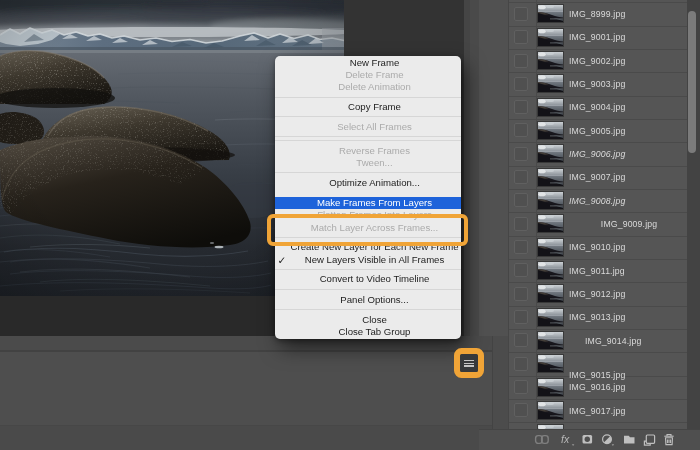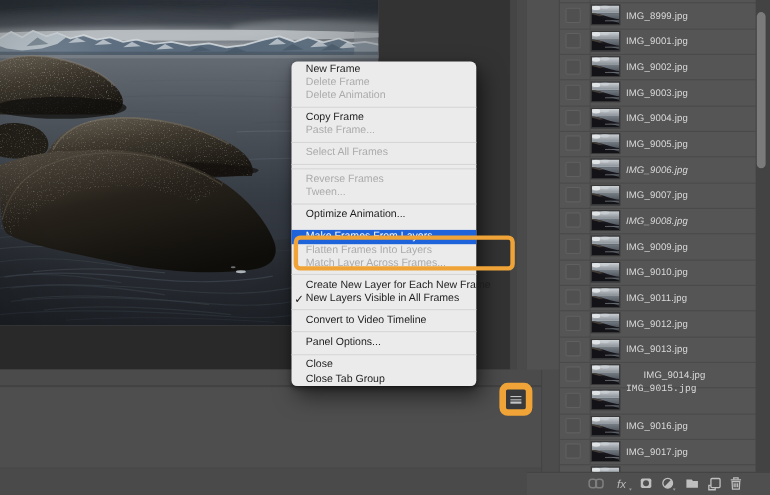--- a/index.html
+++ b/index.html
@@ -23,23 +23,23 @@
   .cbx{position:absolute;left:513.5px;width:12px;height:12px;border:1px solid #606060;
        border-radius:2px;background:#505050;}
   .thumb{position:absolute;left:538px;width:25px;height:17px;}
   .lname{position:absolute;left:569px;width:120px;font-size:8.7px;color:#dadada;
          line-height:10.5px;white-space:nowrap;letter-spacing:0.15px;}
   #sTrack{left:687px;top:0;width:13px;height:429px;background:#434343;}
   #sThumb{left:688px;top:11px;width:8px;height:142px;background:#7b7b7b;border-radius:4px;}
   #lbar{left:479px;top:429px;width:221px;height:21px;background:#4f4f4f;
         border-top:1px solid #444444;z-index:2;}
   #ICONS{z-index:3;}
-  #menu{position:absolute;left:265px;top:55.5px;width:168px;background:#ebebeb;border-radius:5px;
+  #menu{position:absolute;left:275px;top:55.5px;width:186px;background:#ebebeb;border-radius:5px;
         box-shadow:5px 9px 20px rgba(0,0,0,0.55),0 2px 5px rgba(0,0,0,0.35);
-        padding:1px 0 0 0;z-index:5;}
+        padding:1px 0 0 0;z-index:5;text-align:center;}
   .mi{height:12.35px;line-height:12.45px;padding-left:13px;font-size:9.6px;
       color:#1d1d1d;white-space:nowrap;position:relative;}
   .dis{color:#ababab;}
   .blue{background:#1e63da;color:#ffffff;}
   .sep{height:1px;background:#d6d6d6;margin:3.2px 0;}
   .sep.s2{margin:3.45px 0 3.45px 0;}
   .sep.hid{background:transparent;}
   .sep.s3{margin:3.65px 0 3.65px 0;}
   .arr{position:absolute;right:7px;top:3.2px;width:0;height:0;
        border-left:4.5px solid #b2b2b2;border-top:3px solid transparent;
@@ -220,21 +220,21 @@
       <rect width="25" height="7" fill="url(#tsky)"></rect>
       <ellipse cx="4" cy="2.2" rx="3.8" ry="2" fill="#e9ebec" opacity="0.85"></ellipse>
       <ellipse cx="12" cy="1.4" rx="4" ry="1.6" fill="#ccd1d5" opacity="0.7"></ellipse>
       <rect x="0" y="6.1" width="25" height="0.8" fill="#b0b6bc" opacity="0.55"></rect>
       <rect x="0" y="7" width="25" height="10" fill="url(#twat)"></rect>
       <path d="M0,7 C5,7.4 10,8.6 14,10 C18,11.3 22,12.2 25,12.6 L25,14.4 C20,14 14,13.2 9,11.9 C5,10.9 2,9.9 0,9.2 Z" fill="#17161c"></path>
       <path d="M0,8.5 L13,12.2 L25,16 L25,17 L0,17 Z" fill="#131217"></path>
       <path d="M0,7 C4,7.3 8,8.2 11,9.2 L7,9.8 C4,9 1.5,8.3 0,8 Z" fill="#49433b" opacity="0.9"></path>
       <rect x="12" y="13.4" width="13" height="1" fill="#868d95" opacity="0.6"></rect>
     </svg>
-    <div class="lname" style="top:219.0px;">IMG_9009.jpg</div>
+    <div class="lname" style="top:219.0px;text-align:center;">IMG_9009.jpg</div>
 <div class="cbx" style="top:240.1px;"></div>
     <svg class="thumb" style="top:238.5px;box-shadow:0 0 0 1px #393939;" width="25" height="17" viewBox="0 0 25 17">
       <rect width="25" height="17" fill="#262a30"></rect>
       <rect width="25" height="7" fill="url(#tsky)"></rect>
       <ellipse cx="4" cy="2.2" rx="3.8" ry="2" fill="#e9ebec" opacity="0.85"></ellipse>
       <ellipse cx="12" cy="1.4" rx="4" ry="1.6" fill="#ccd1d5" opacity="0.7"></ellipse>
       <rect x="0" y="6.1" width="25" height="0.8" fill="#b0b6bc" opacity="0.55"></rect>
       <rect x="0" y="7" width="25" height="10" fill="url(#twat)"></rect>
       <path d="M0,7 C5,7.4 10,8.6 14,10 C18,11.3 22,12.2 25,12.6 L25,14.4 C20,14 14,13.2 9,11.9 C5,10.9 2,9.9 0,9.2 Z" fill="#17161c"></path>
       <path d="M0,8.5 L13,12.2 L25,16 L25,17 L0,17 Z" fill="#131217"></path>
@@ -304,21 +304,21 @@
       <rect width="25" height="7" fill="url(#tsky)"></rect>
       <ellipse cx="4" cy="2.2" rx="3.8" ry="2" fill="#e9ebec" opacity="0.85"></ellipse>
       <ellipse cx="12" cy="1.4" rx="4" ry="1.6" fill="#ccd1d5" opacity="0.7"></ellipse>
       <rect x="0" y="6.1" width="25" height="0.8" fill="#b0b6bc" opacity="0.55"></rect>
       <rect x="0" y="7" width="25" height="10" fill="url(#twat)"></rect>
       <path d="M0,7 C5,7.4 10,8.6 14,10 C18,11.3 22,12.2 25,12.6 L25,14.4 C20,14 14,13.2 9,11.9 C5,10.9 2,9.9 0,9.2 Z" fill="#17161c"></path>
       <path d="M0,8.5 L13,12.2 L25,16 L25,17 L0,17 Z" fill="#131217"></path>
       <path d="M0,7 C4,7.3 8,8.2 11,9.2 L7,9.8 C4,9 1.5,8.3 0,8 Z" fill="#49433b" opacity="0.9"></path>
       <rect x="12" y="13.4" width="13" height="1" fill="#868d95" opacity="0.6"></rect>
     </svg>
-    <div class="lname" style="top:348px;font-family:Liberation Mono, monospace;">IMG_9015.jpg</div>
+    <div class="lname" style="top:370px;">IMG_9015.jpg</div>
 <div class="cbx" style="top:380.1px;"></div>
     <svg class="thumb" style="top:378.5px;box-shadow:0 0 0 1px #393939;" width="25" height="17" viewBox="0 0 25 17">
       <rect width="25" height="17" fill="#262a30"></rect>
       <rect width="25" height="7" fill="url(#tsky)"></rect>
       <ellipse cx="4" cy="2.2" rx="3.8" ry="2" fill="#e9ebec" opacity="0.85"></ellipse>
       <ellipse cx="12" cy="1.4" rx="4" ry="1.6" fill="#ccd1d5" opacity="0.7"></ellipse>
       <rect x="0" y="6.1" width="25" height="0.8" fill="#b0b6bc" opacity="0.55"></rect>
       <rect x="0" y="7" width="25" height="10" fill="url(#twat)"></rect>
       <path d="M0,7 C5,7.4 10,8.6 14,10 C18,11.3 22,12.2 25,12.6 L25,14.4 C20,14 14,13.2 9,11.9 C5,10.9 2,9.9 0,9.2 Z" fill="#17161c"></path>
       <path d="M0,8.5 L13,12.2 L25,16 L25,17 L0,17 Z" fill="#131217"></path>
@@ -496,21 +496,20 @@
 <ellipse cx="212" cy="243" rx="2.2" ry="0.9" fill="#aab0b6" opacity="0.6"></ellipse>
 <rect x="0" y="0" width="344" height="296" fill="url(#vg)"></rect>
 </svg>
 </div>
 <div id="menu">
   <div class="mi">New Frame</div>
   <div class="mi dis">Delete Frame</div>
   <div class="mi dis">Delete Animation</div>
   <div class="sep"></div>
   <div class="mi">Copy Frame</div>
-  <div class="mi dis">Paste Frame...</div>
   <div class="sep"></div>
   <div class="mi dis">Select All Frames</div>
   <div class="sep"></div>
   <div class="sep"></div>
   <div class="mi dis">Reverse Frames</div>
   <div class="mi dis">Tween...</div>
   <div class="sep"></div>
   <div class="mi">Optimize Animation...</div>
   <div class="sep s2 hid"></div>
   <div class="mi blue">Make Frames From Layers</div>

